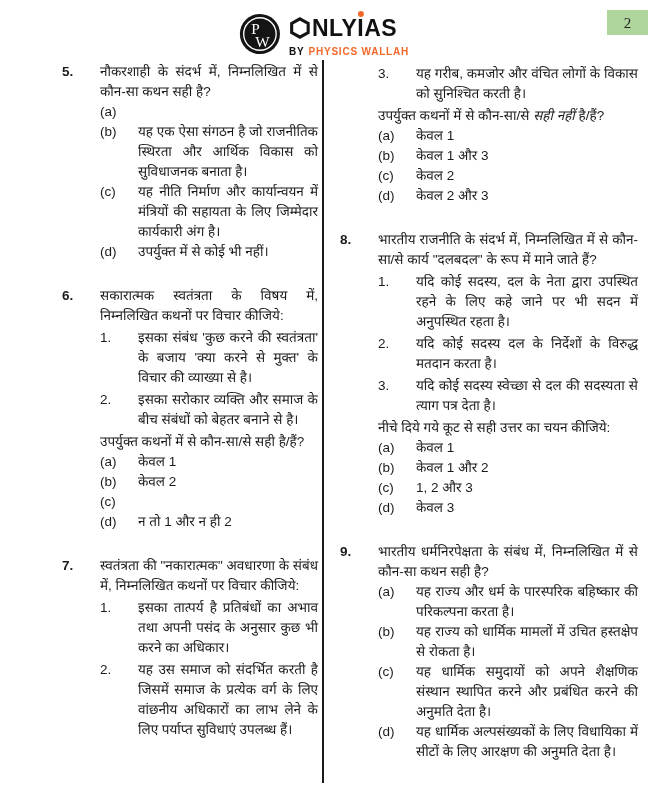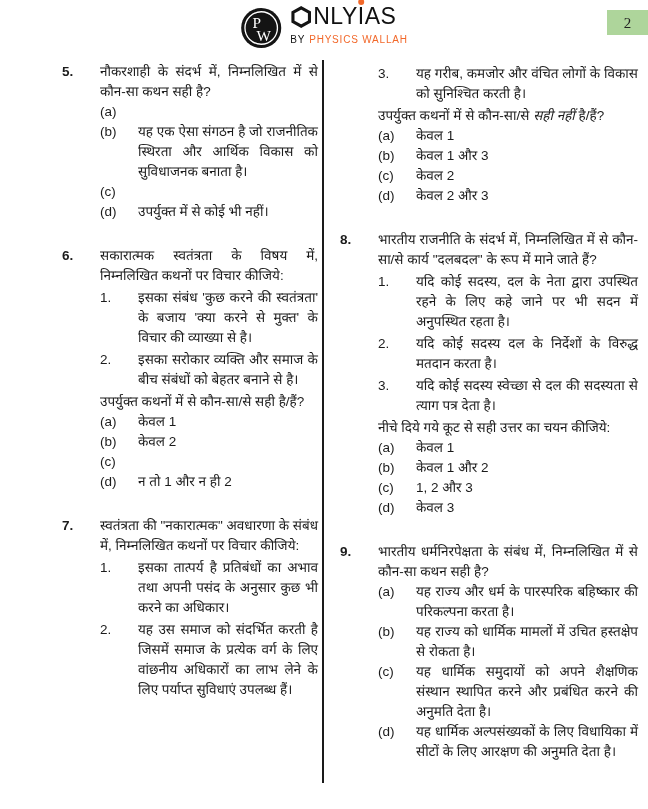--- a/index.html
+++ b/index.html
@@ -6,27 +6,27 @@
   html,body{ margin:0; padding:0; background:#fff; }
   .page{ width:648px; height:809px; position:relative; overflow:hidden; background:#fff;
          color:var(--ink); font-family:"Liberation Sans","DejaVu Sans",sans-serif;
          font-size:13.5px; line-height:20px; }
   
   .header{ position:relative; height:56px; }
   .logo{ position:absolute; top:5px; left:50%; transform:translateX(-50%);
          display:flex; align-items:center; gap:8px; }
   .pw-svg{ width:42px; height:42px; display:block; }
   .brand-block{ display:flex; flex-direction:column; }
-  .brand-line{ display:flex; align-items:flex-end; font-weight:normal; font-size:23px;
-               line-height:23px; letter-spacing:.5px; color:#111; }
+  .brand-line{ display:flex; font-weight:bold; font-size:23px;
+               line-height:23px; letter-spacing:.5px; color:#111;margin-top:12px; }
   .hex-svg{ width:22px; height:22px; margin-right:1px; display:block; }
   .i-wrap{ position:relative; display:inline-block; }
   .i-dot{ position:absolute; top:-6px; left:50%; transform:translateX(-50%);
           width:6px; height:6px; border-radius:50%; background:var(--orange); }
-  .brand-tagline{ font-size:10px; font-weight:normal; letter-spacing:.8px; margin-top:2px; }
+  .brand-tagline{ font-size:10px; font-weight:bold; letter-spacing:.8px; margin-top:2px; }
   .tag-by{ color:#111; margin-right:4px; }
   .tag-pw{ color:var(--orange); }
   .page-badge{ position:absolute; top:10px; right:0; width:41px; height:25px;
                background:var(--green); display:flex; align-items:center; justify-content:center;
                font-family:"Liberation Serif",serif; font-size:15px; color:#222; }
   
   .columns{ display:flex; align-items:flex-start; }
   .col{ box-sizing:border-box; }
   .col-left{ width:324px; padding:6px 6px 0 62px; }
   .col-right{ width:324px; padding:6px 10px 0 16px; }
@@ -87,20 +87,21 @@
             <div class="qtext">नौकरशाही के संदर्भ में, निम्नलिखित में से कौन-सा कथन सही है?</div>
             <div class="orow">
               <div class="rlabel">(a)</div>
             </div>
             <div class="orow">
               <div class="rlabel">(b)</div>
               <div class="rtext">यह एक ऐसा संगठन है जो राजनीतिक स्थिरता और आर्थिक विकास को सुविधाजनक बनाता है।</div>
             </div>
             <div class="orow">
               <div class="rlabel">(c)</div>
+              <div class="rtext">यह नीति निर्माण और कार्यान्वयन में मंत्रियों की सहायता के लिए जिम्मेदार कार्यकारी अंग है।</div>
             </div>
             <div class="orow">
               <div class="rlabel">(d)</div>
               <div class="rtext">उपर्युक्त में से कोई भी नहीं।</div>
             </div>
           </div>
         </div>
         <div class="q">
           <div class="qnum">6.</div>
           <div class="qbody">

